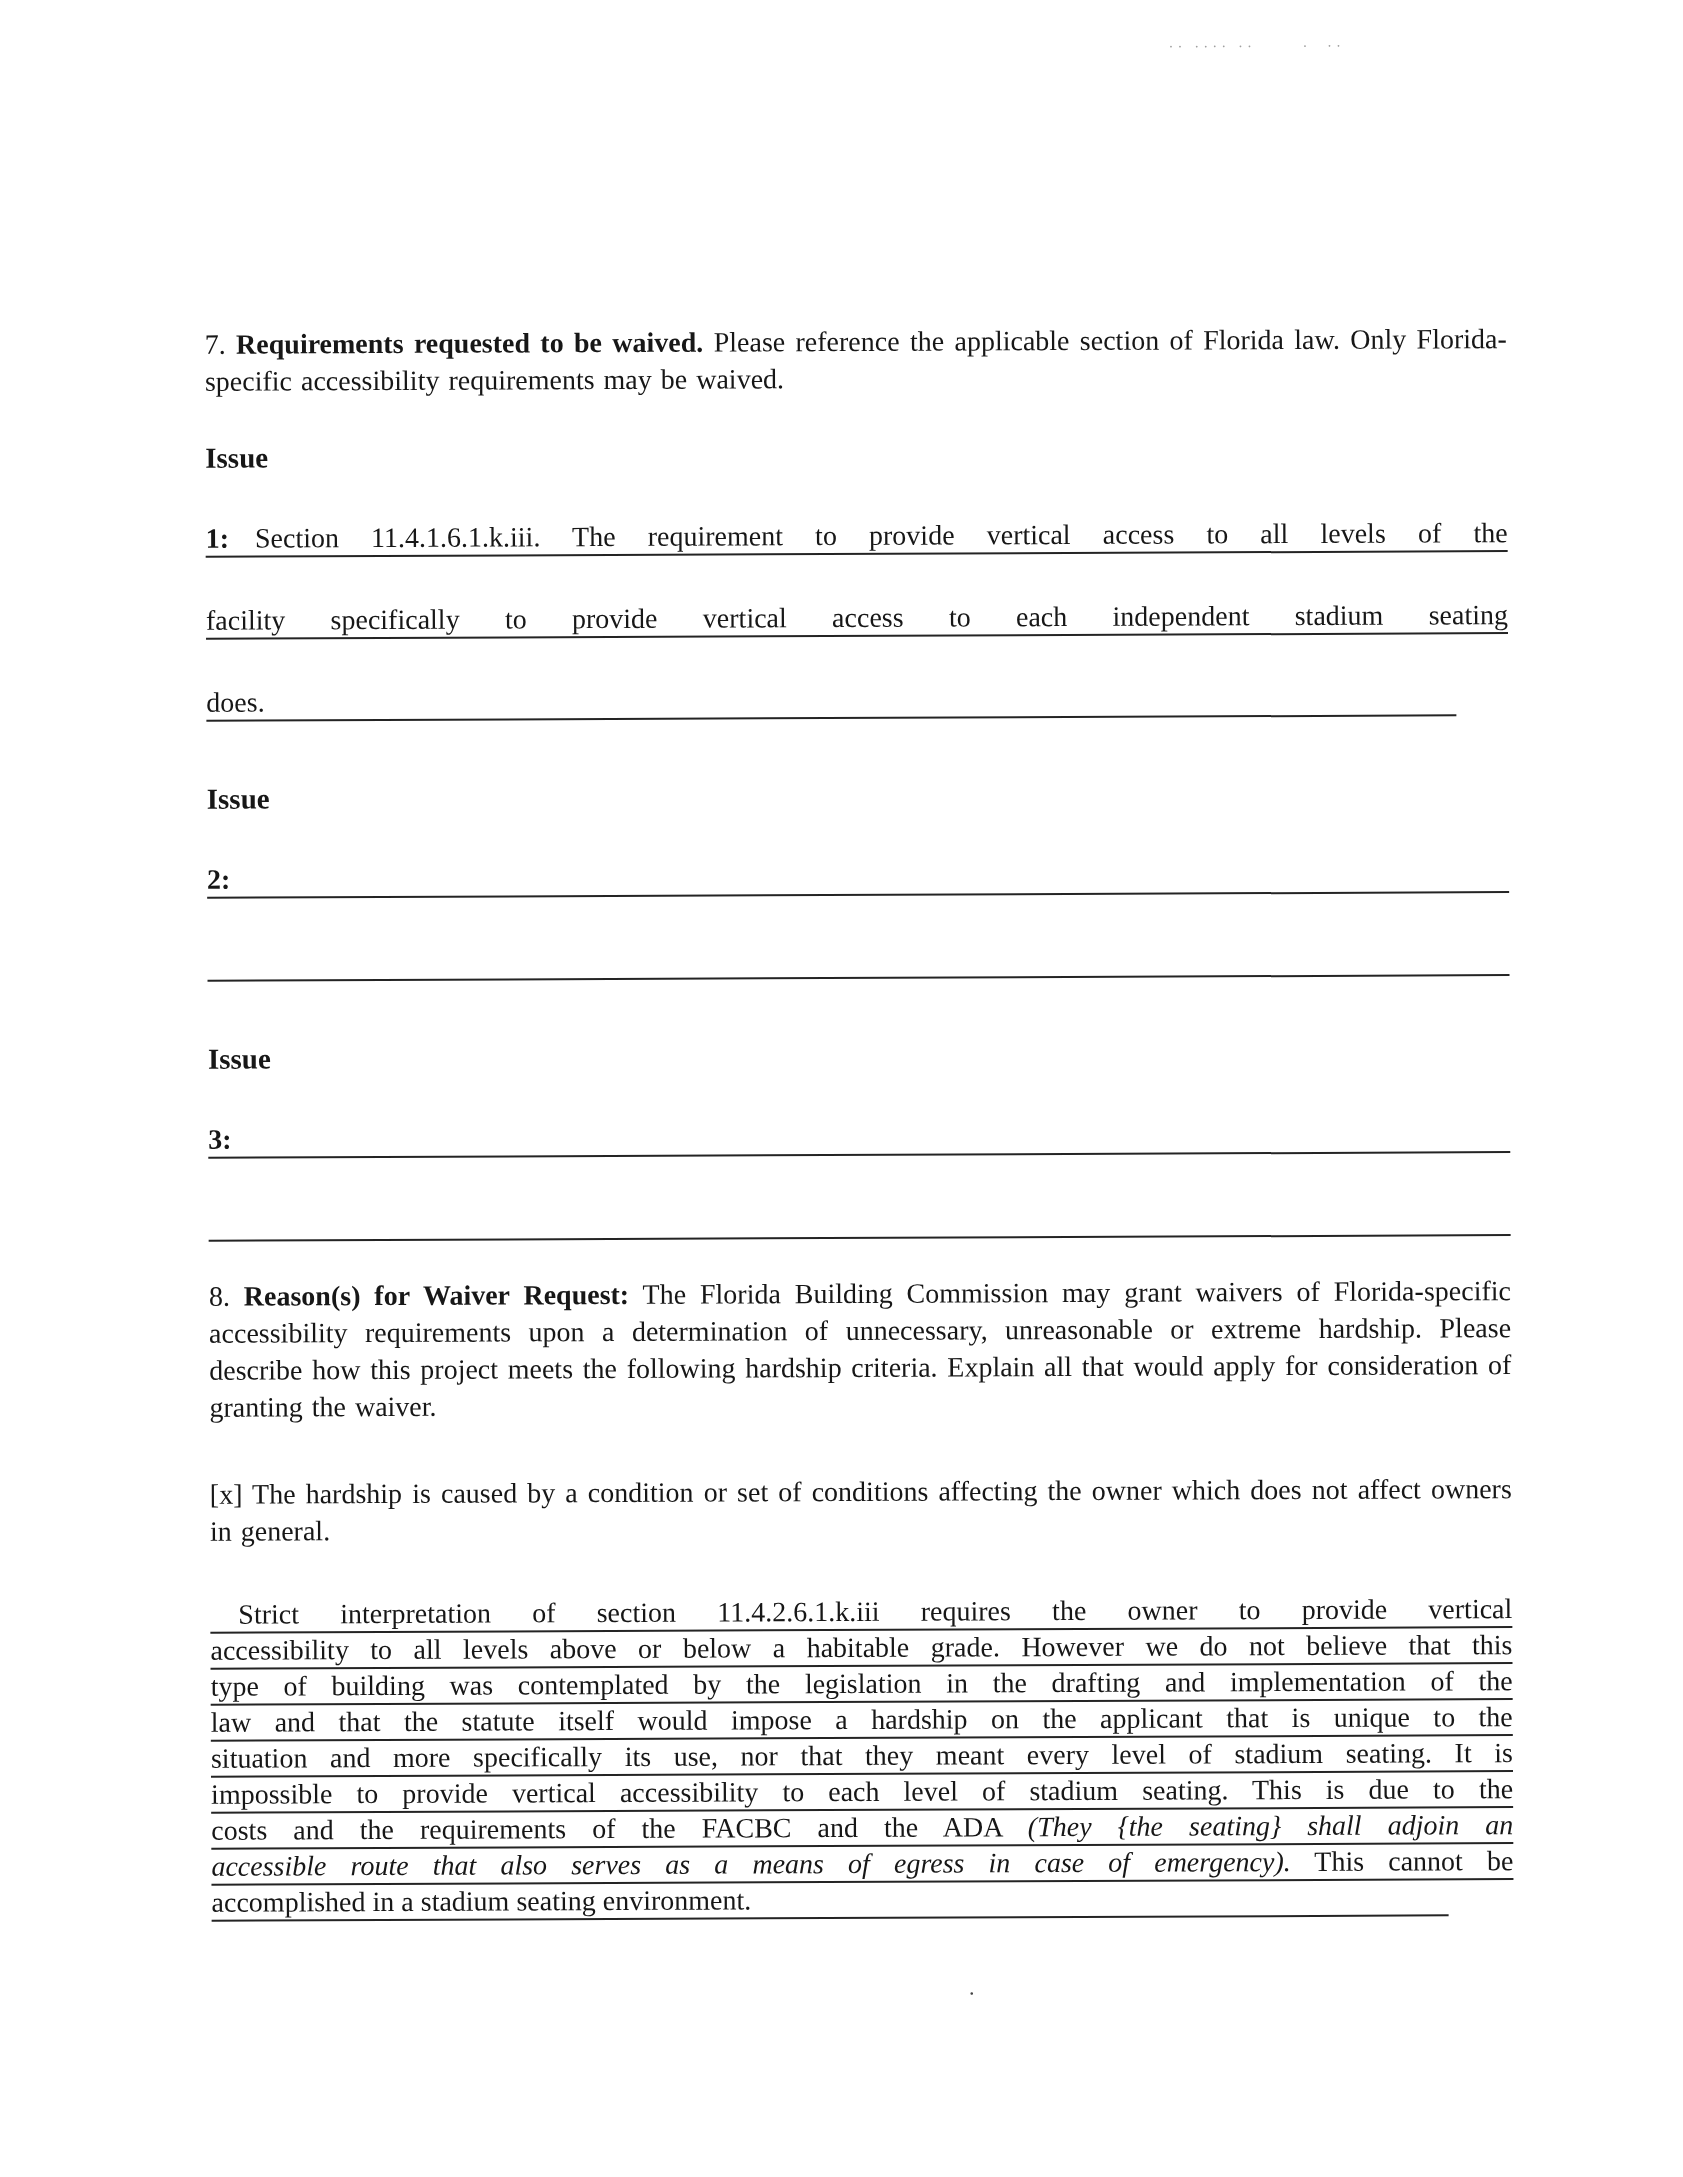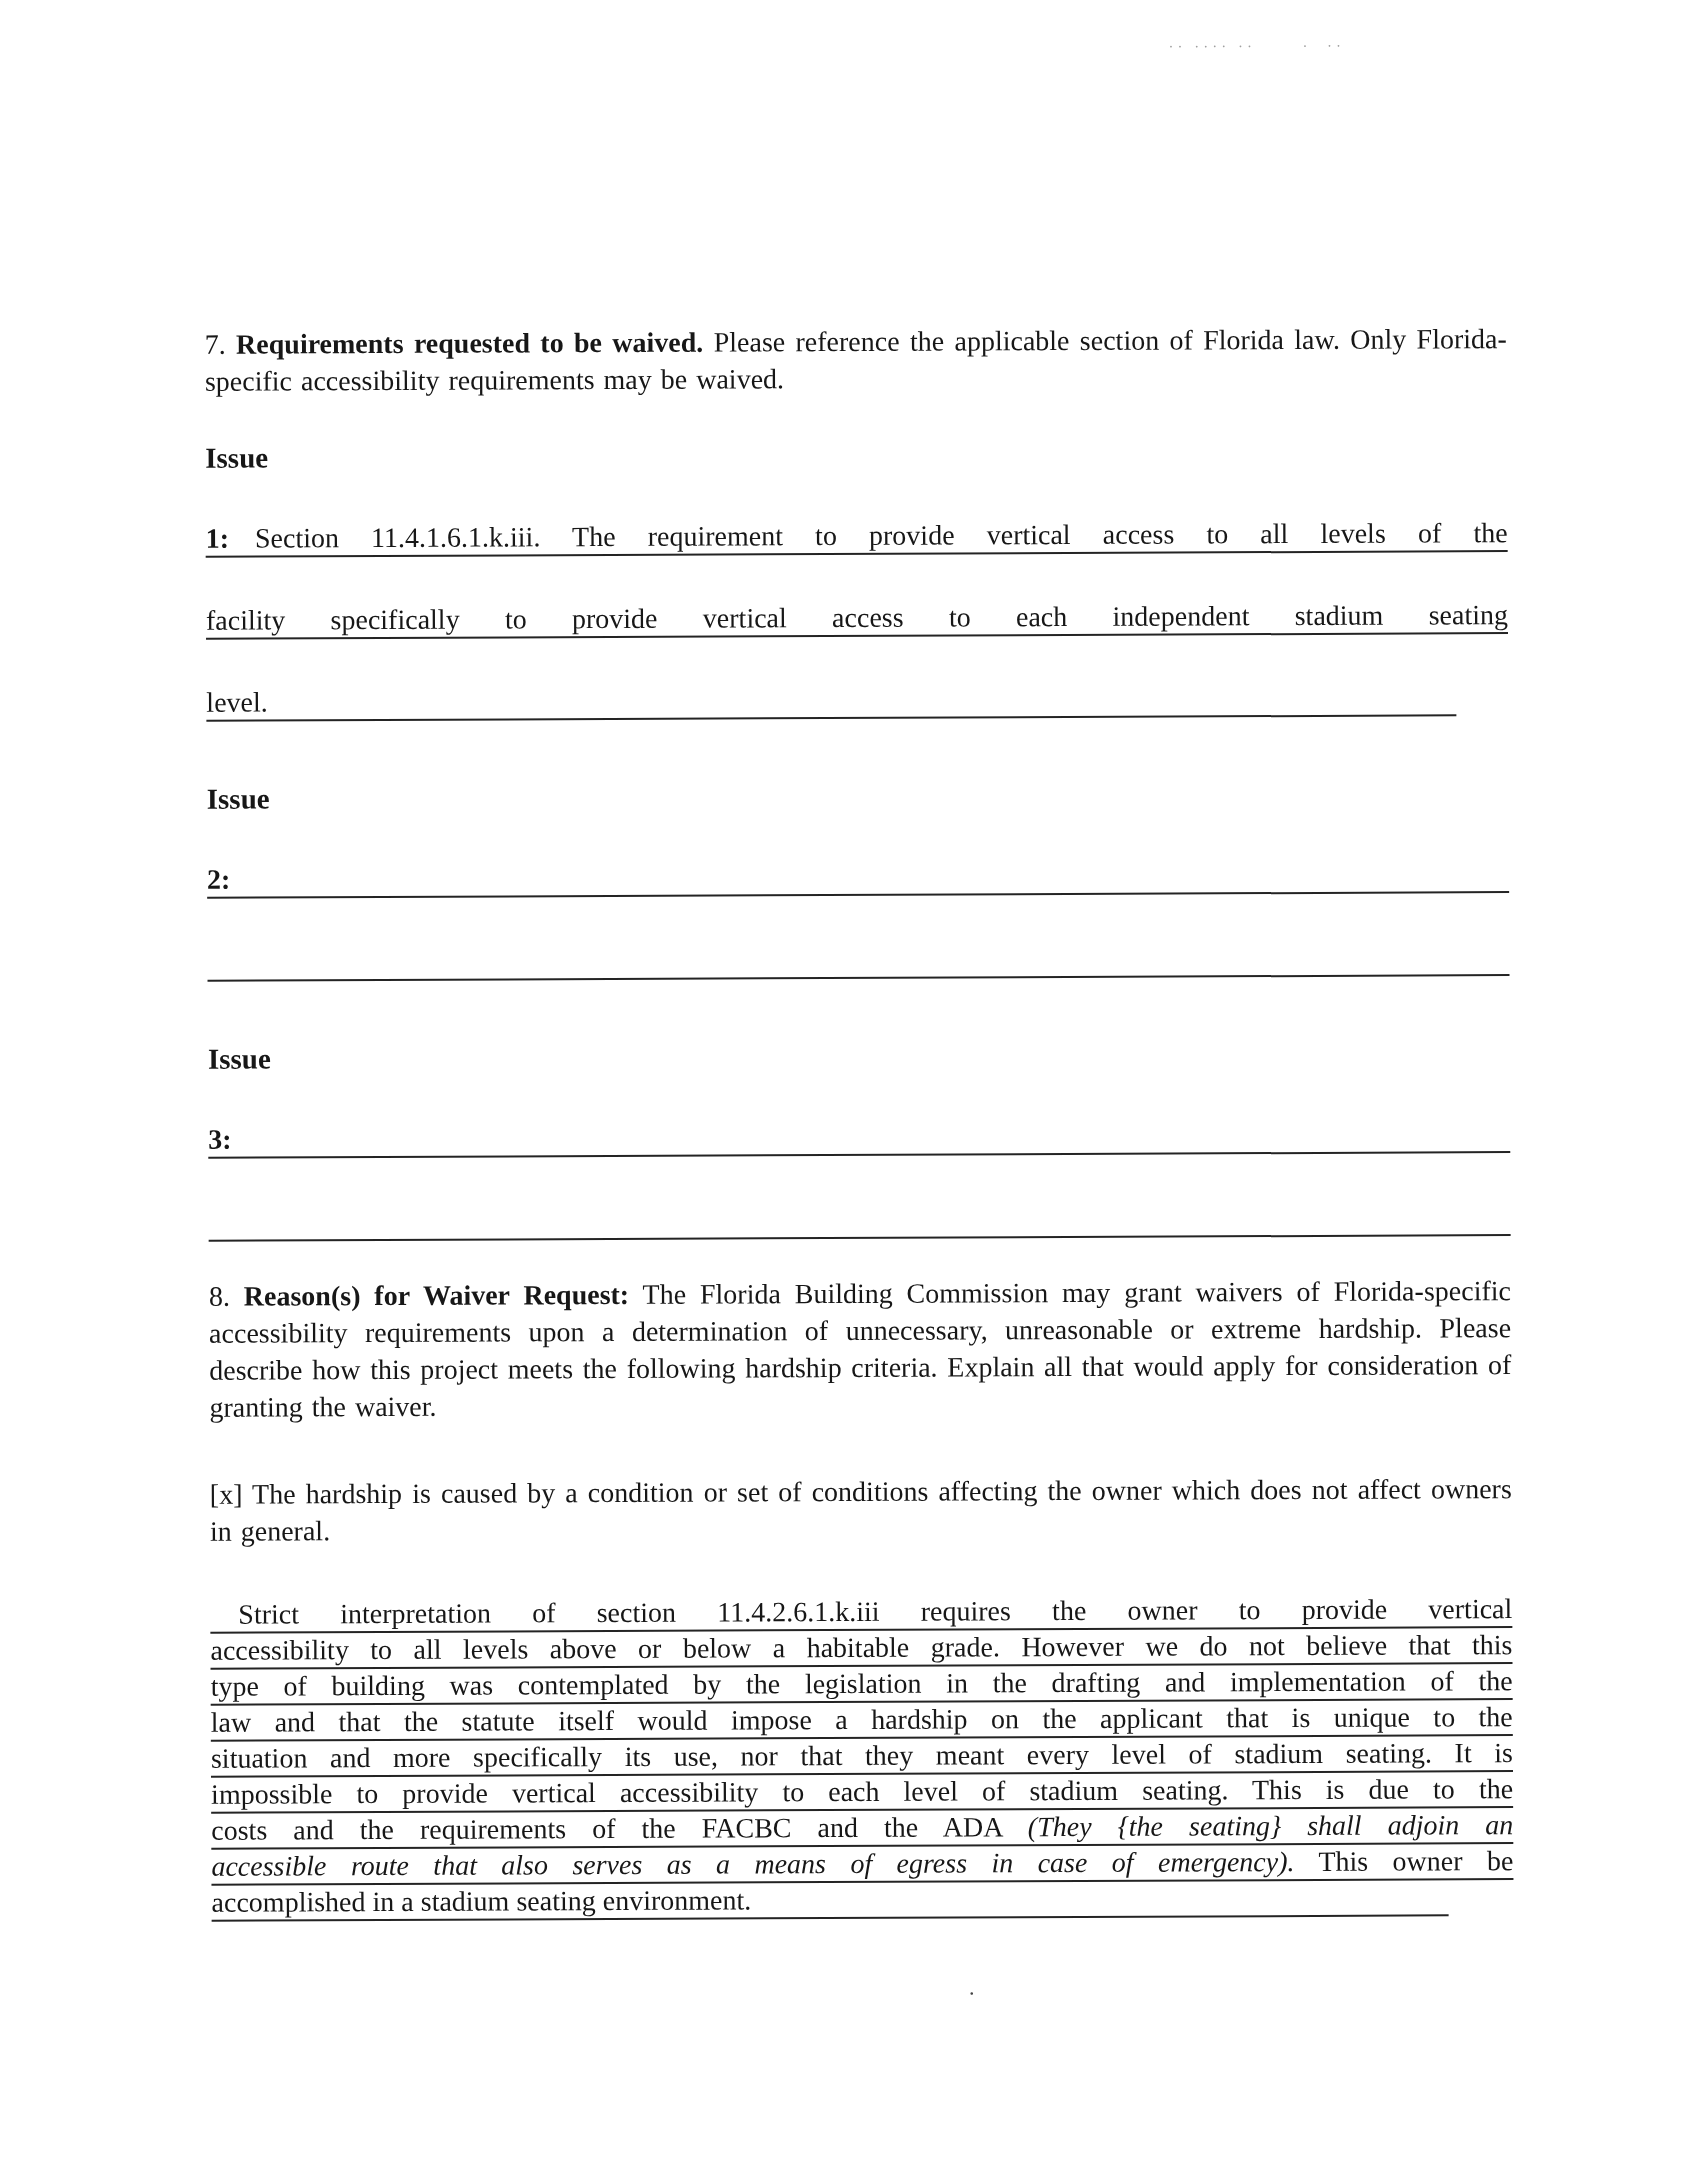--- a/index.html
+++ b/index.html
@@ -91,21 +91,21 @@
 <div class="page">
 
   <span class="artifact-top">·· ···· ··      ·  ··</span>
 
   <p class="para"><span>7.</span> <b>Requirements requested to be waived.</b> <span>Please reference the applicable section of Florida law.  Only Florida-specific accessibility requirements may be waived.</span></p>
 
   <div class="heading h-issue1">Issue</div>
 
   <div class="fill-line"><span class="issue-num">1:</span><span>Section 11.4.1.6.1.k.iii.  The requirement to provide vertical access to all levels of the</span></div>
   <div class="fill-line"><span>facility specifically to provide vertical access to each independent stadium seating</span></div>
-  <div class="fill-line w96"><span>level.</span></div>
+  <div class="fill-line w96"><span>does.</span></div>
 
   <div class="heading h-issue2">Issue</div>
 
   <div class="fill-line"><span class="issue-num">2:</span></div>
   <div class="blank-line"></div>
 
   <div class="heading h-issue3">Issue</div>
 
   <div class="fill-line"><span class="issue-num">3:</span></div>
   <div class="blank-line"></div>
@@ -115,20 +115,20 @@
   <p class="para checkbox-para"><span>[x]</span> <span>The hardship is caused by a condition or set of conditions affecting the owner which does not affect owners in general.</span></p>
 
   <div class="answer">
     <div class="ans-line first"><span>Strict interpretation of section 11.4.2.6.1.k.iii requires the owner to provide vertical</span></div>
     <div class="ans-line"><span>accessibility to all levels above or below a habitable grade.  However we do not believe that this</span></div>
     <div class="ans-line"><span>type of building was contemplated by the legislation in the drafting and implementation of the</span></div>
     <div class="ans-line"><span>law and that the statute itself would impose a hardship on the applicant that is unique to the</span></div>
     <div class="ans-line"><span>situation and more specifically its use, nor that they meant every level of stadium seating.  It is</span></div>
     <div class="ans-line"><span>impossible to provide vertical accessibility to each level of stadium seating.  This is due to the</span></div>
     <div class="ans-line"><span>costs and the requirements of the FACBC and the ADA</span> <i>(They {the seating} shall adjoin an</i></div>
-    <div class="ans-line"><i>accessible route that also serves as a means of egress in case of emergency).</i> <span>This owner be</span></div>
+    <div class="ans-line"><i>accessible route that also serves as a means of egress in case of emergency).</i> <span>This cannot be</span></div>
     <div class="ans-line last"><span>accomplished in a stadium seating environment.</span></div>
   </div>
 
   <span class="artifact-dot">.</span>
 
 </div>
 
 
 </body></html>

